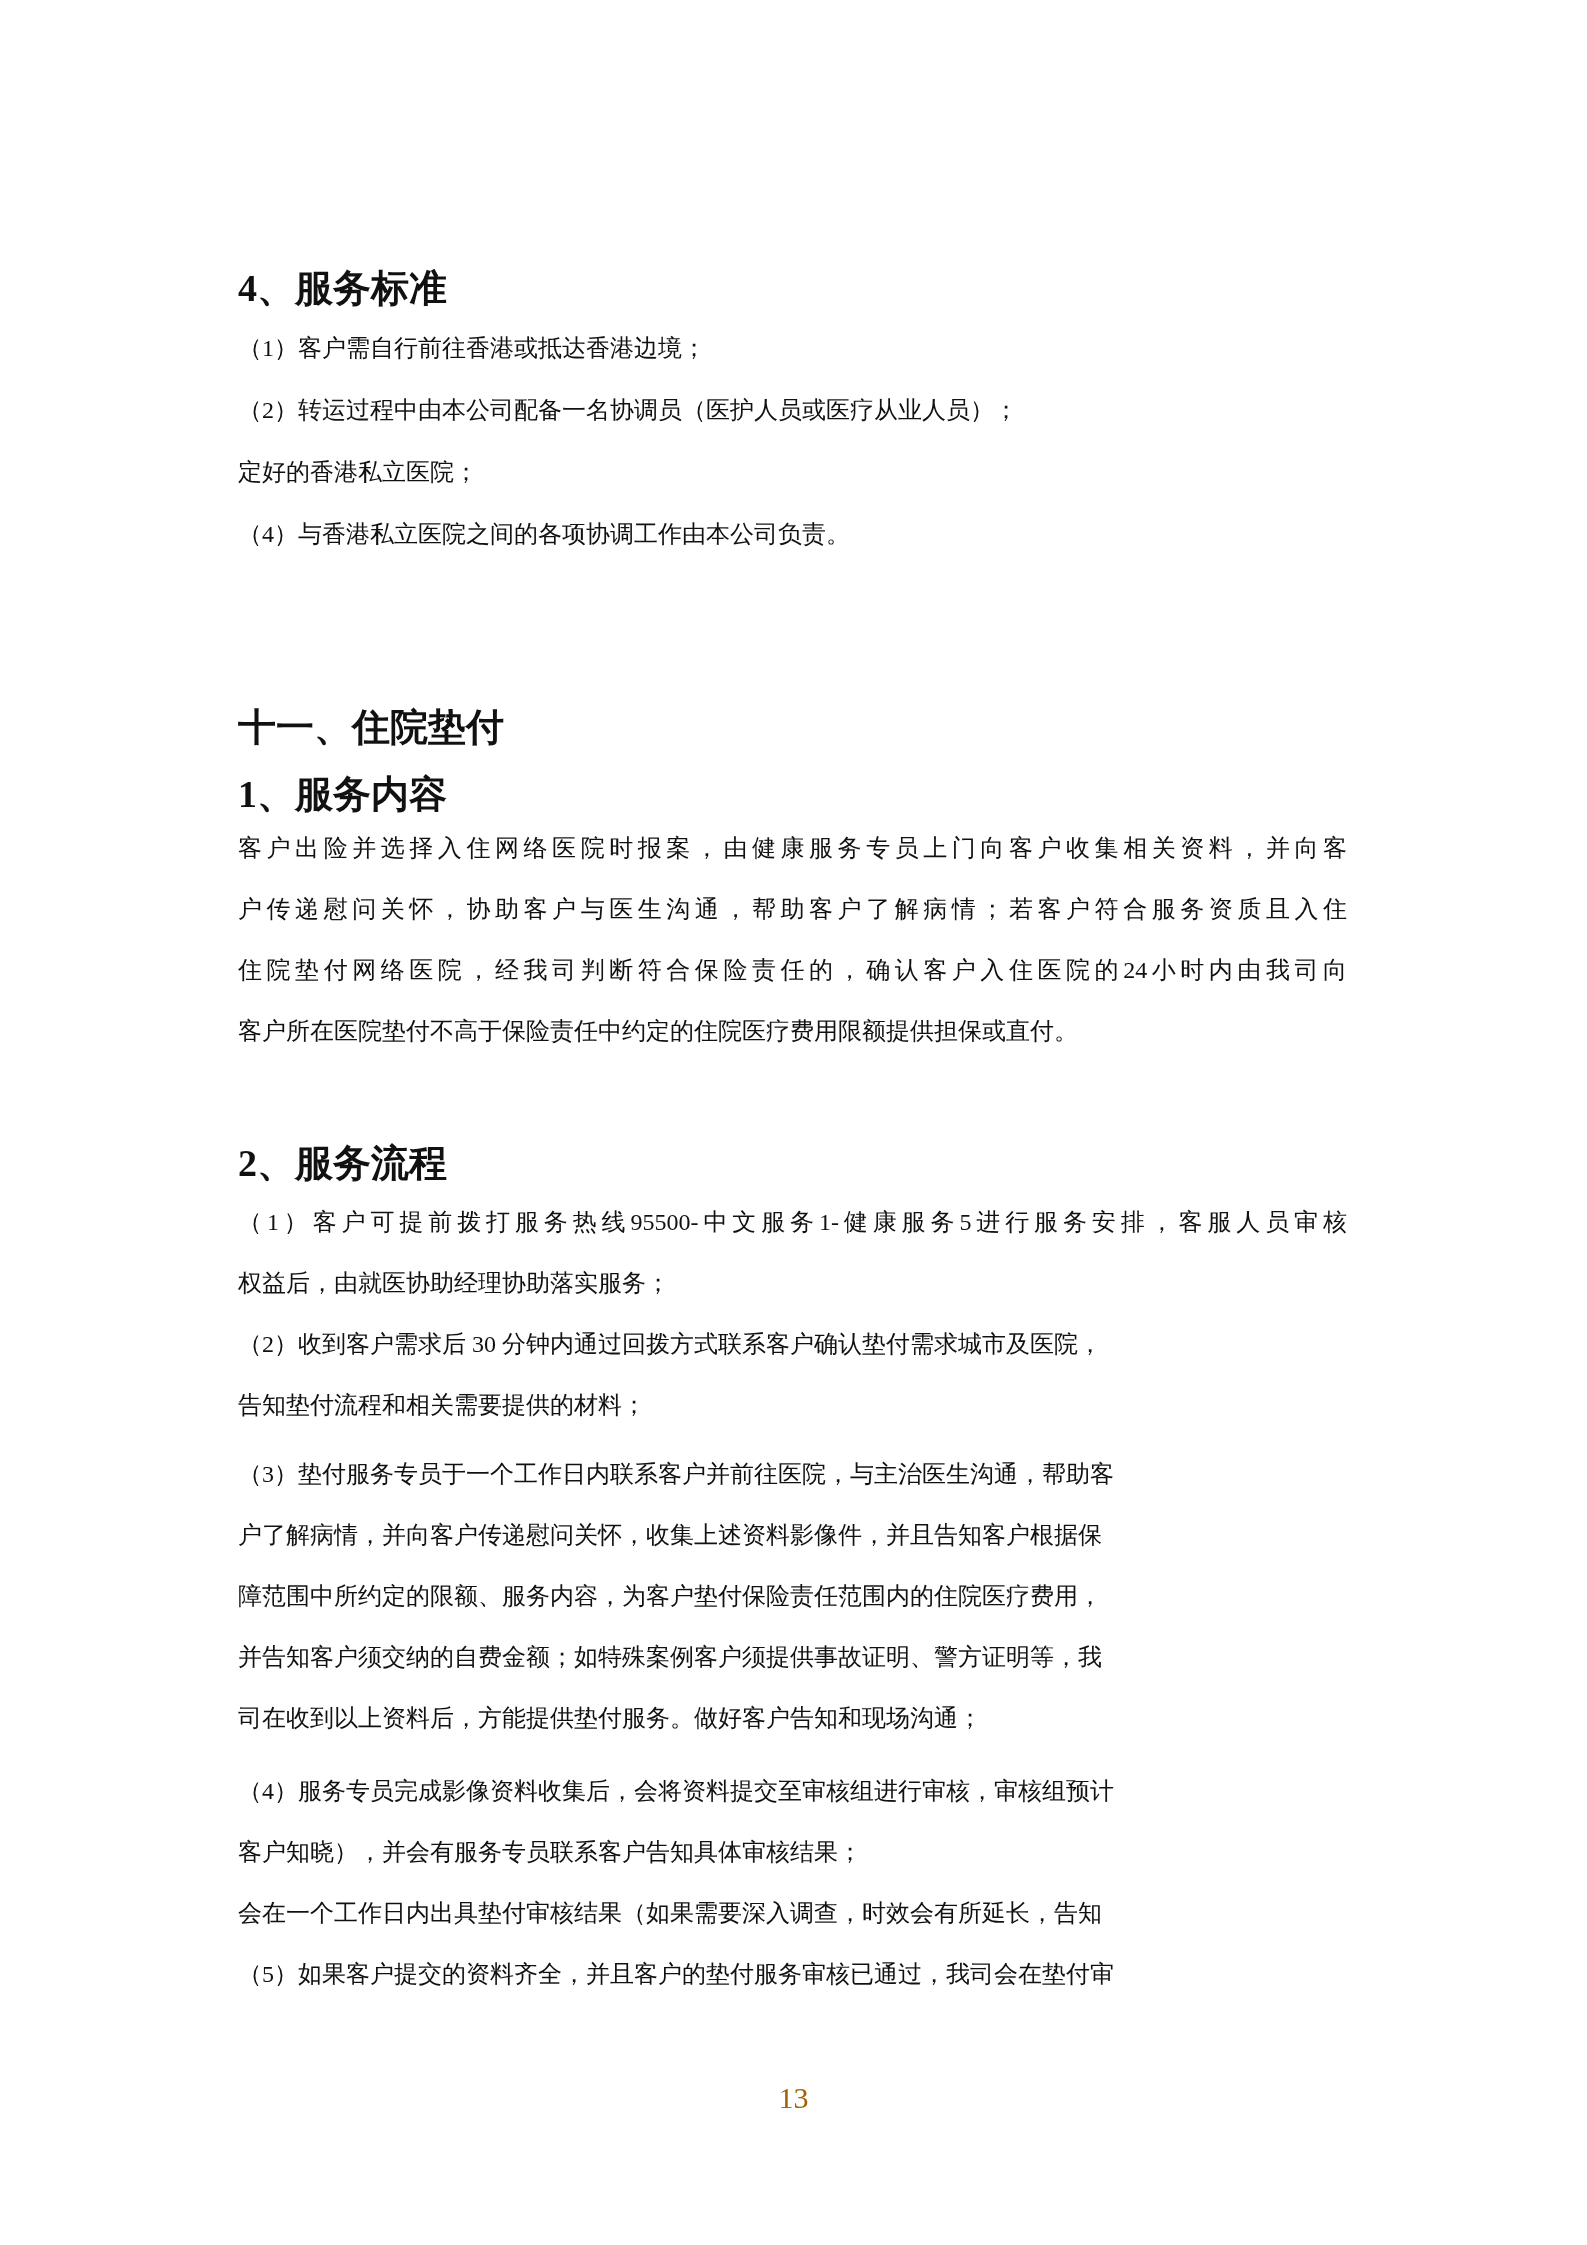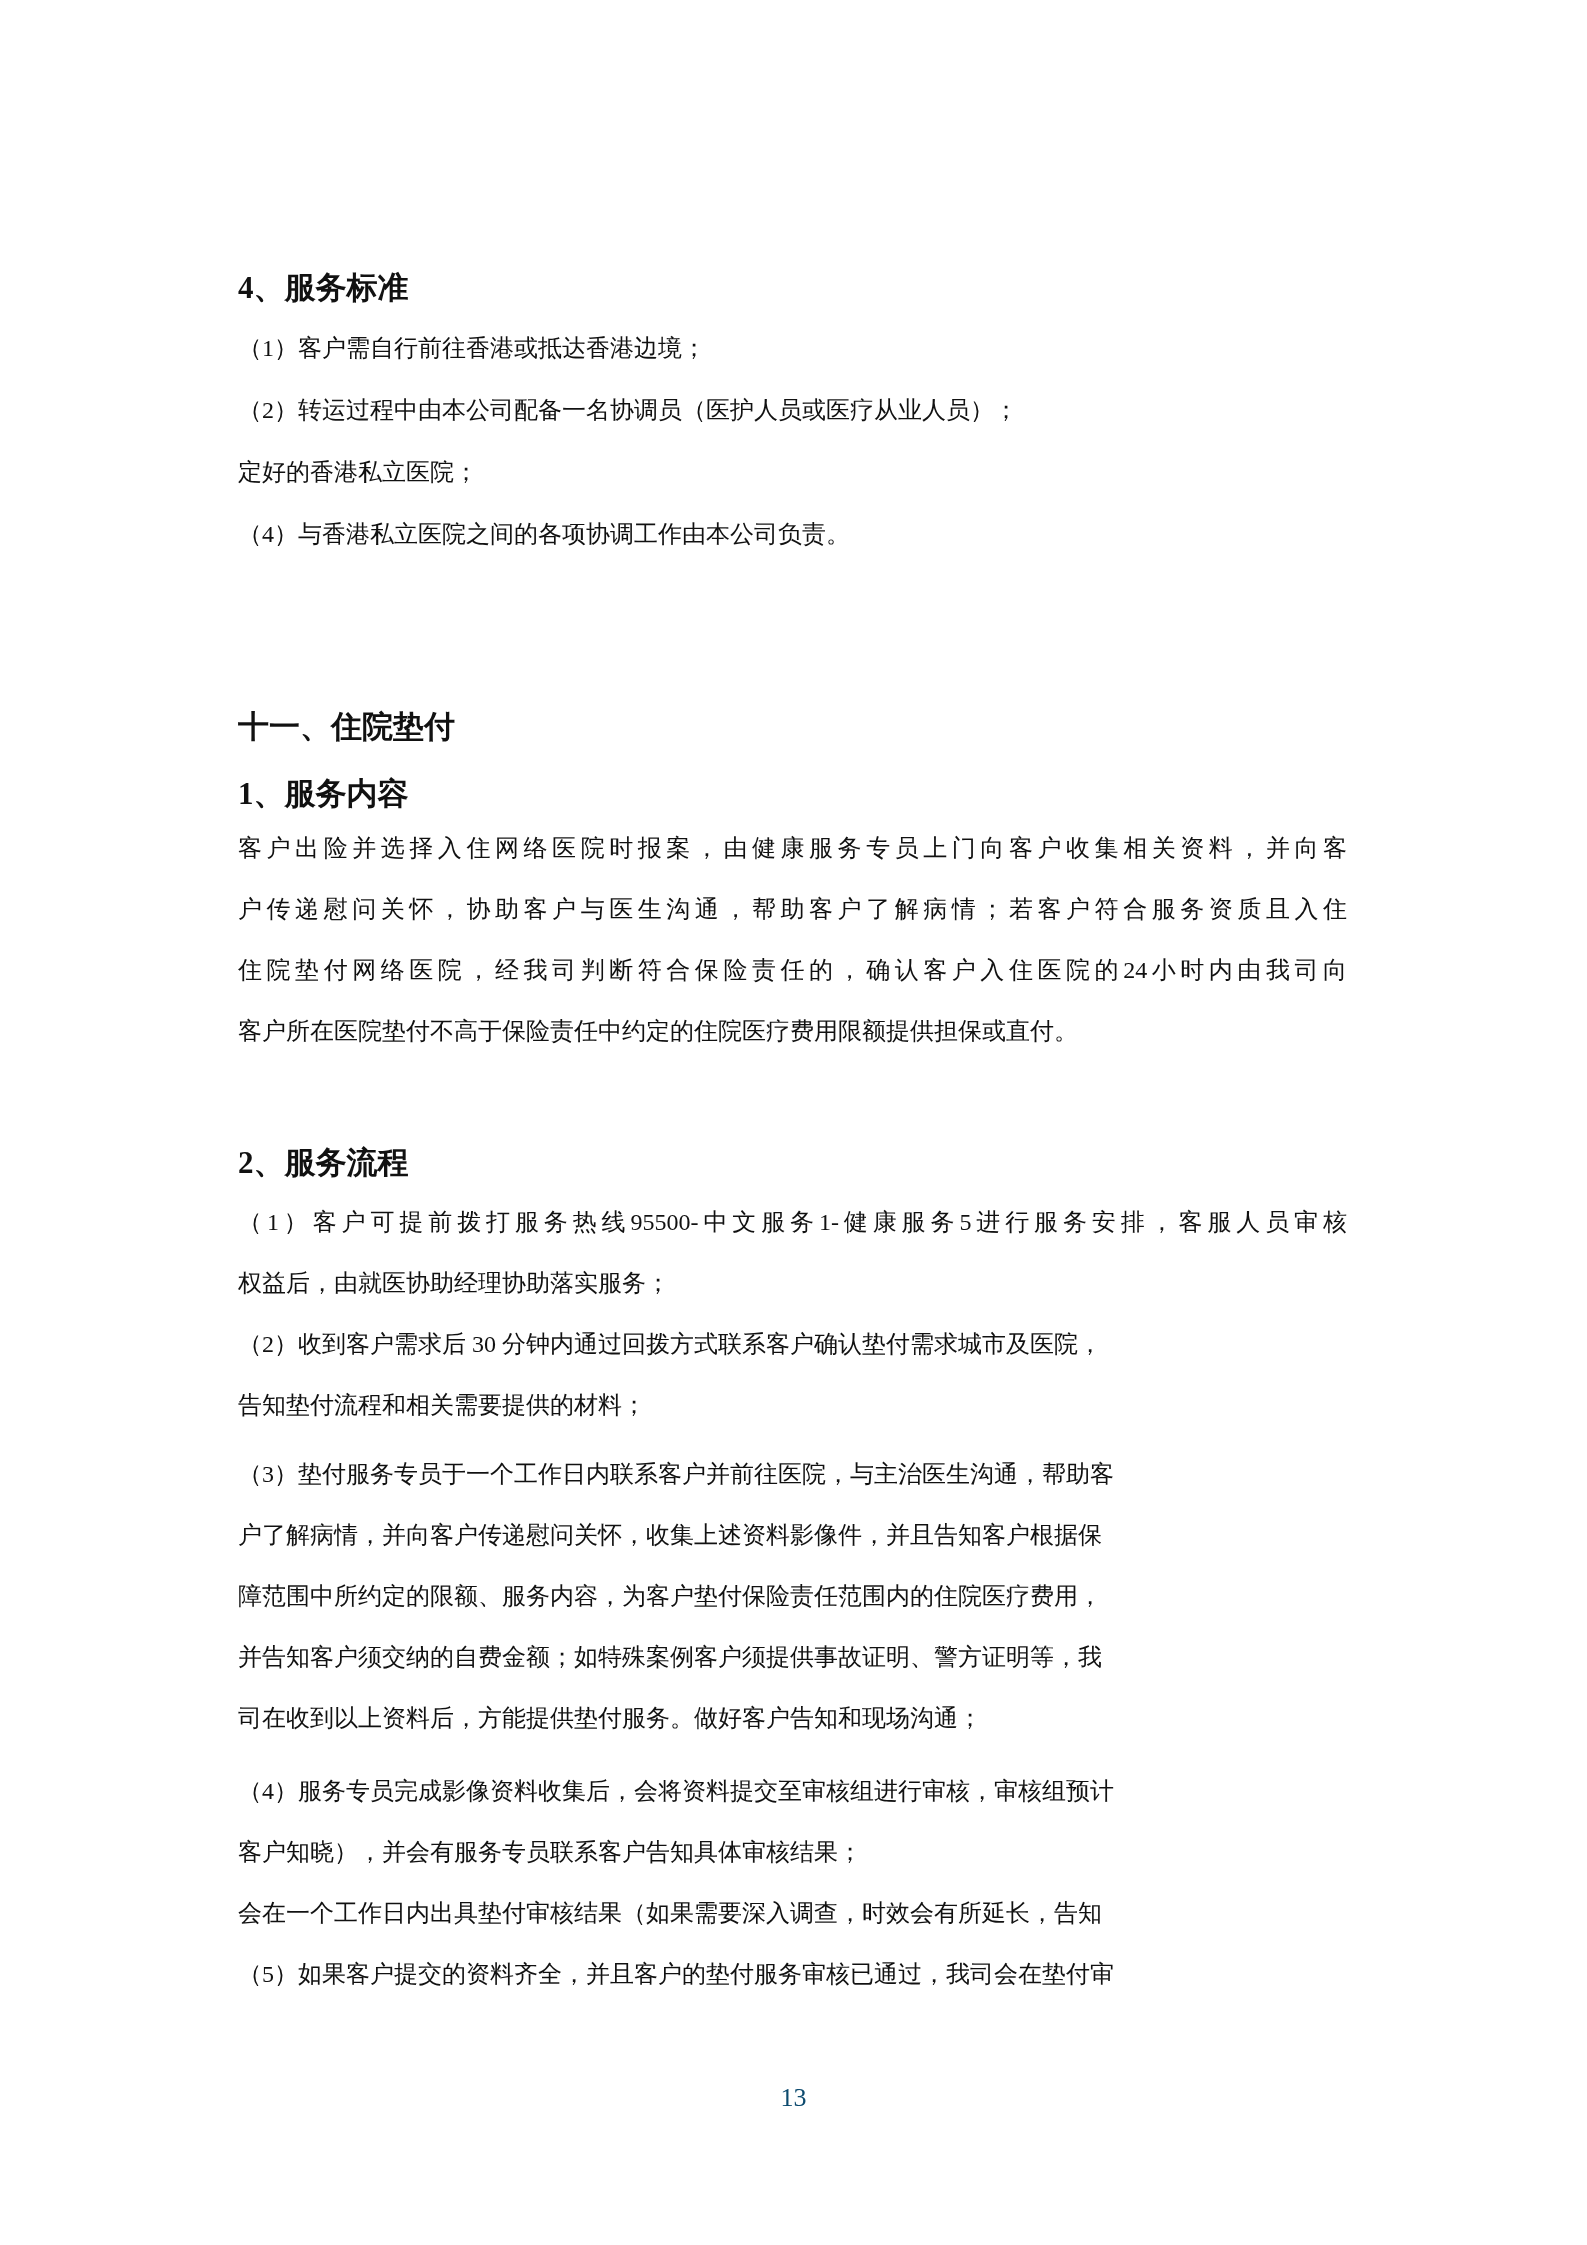--- a/index.html
+++ b/index.html
@@ -14,21 +14,21 @@
     background: #ffffff;
     color: #111111;
     font-family: "Liberation Serif", "DejaVu Serif", serif;
     overflow: hidden;
   }
   .heading {
     position: absolute;
     left: 238px;
     width: 1109px;
     margin: 0;
-    font-size: 31px;
+    font-size: 38px;
     font-weight: bold;
     line-height: 62px;
     white-space: nowrap;
   }
   .block {
     position: absolute;
     left: 238px;
     width: 1109px;
   }
   .line {
@@ -45,22 +45,22 @@
   .mt8  { margin-top: 8px; }
   .mt12 { margin-top: 12px; }
   .footer {
     position: absolute;
     left: 0;
     top: 2083px;
     width: 100%;
     height: 30px;
     line-height: 30px;
     text-align: center;
-    font-size: 26px;
-    color: #0c4a6e;
+    font-size: 30px;
+    color: #a16207;
   }
   #h1-service-standard { top: 257px; }
   #blk-service-standard { top: 317px; }
   #h2-hospitalization { top: 696px; }
   #h3-service-content { top: 763px; }
   #blk-service-content { top: 818px; }
   #h4-service-process { top: 1132px; }
   #blk-service-process { top: 1192px; }
 </style>
 </head>

